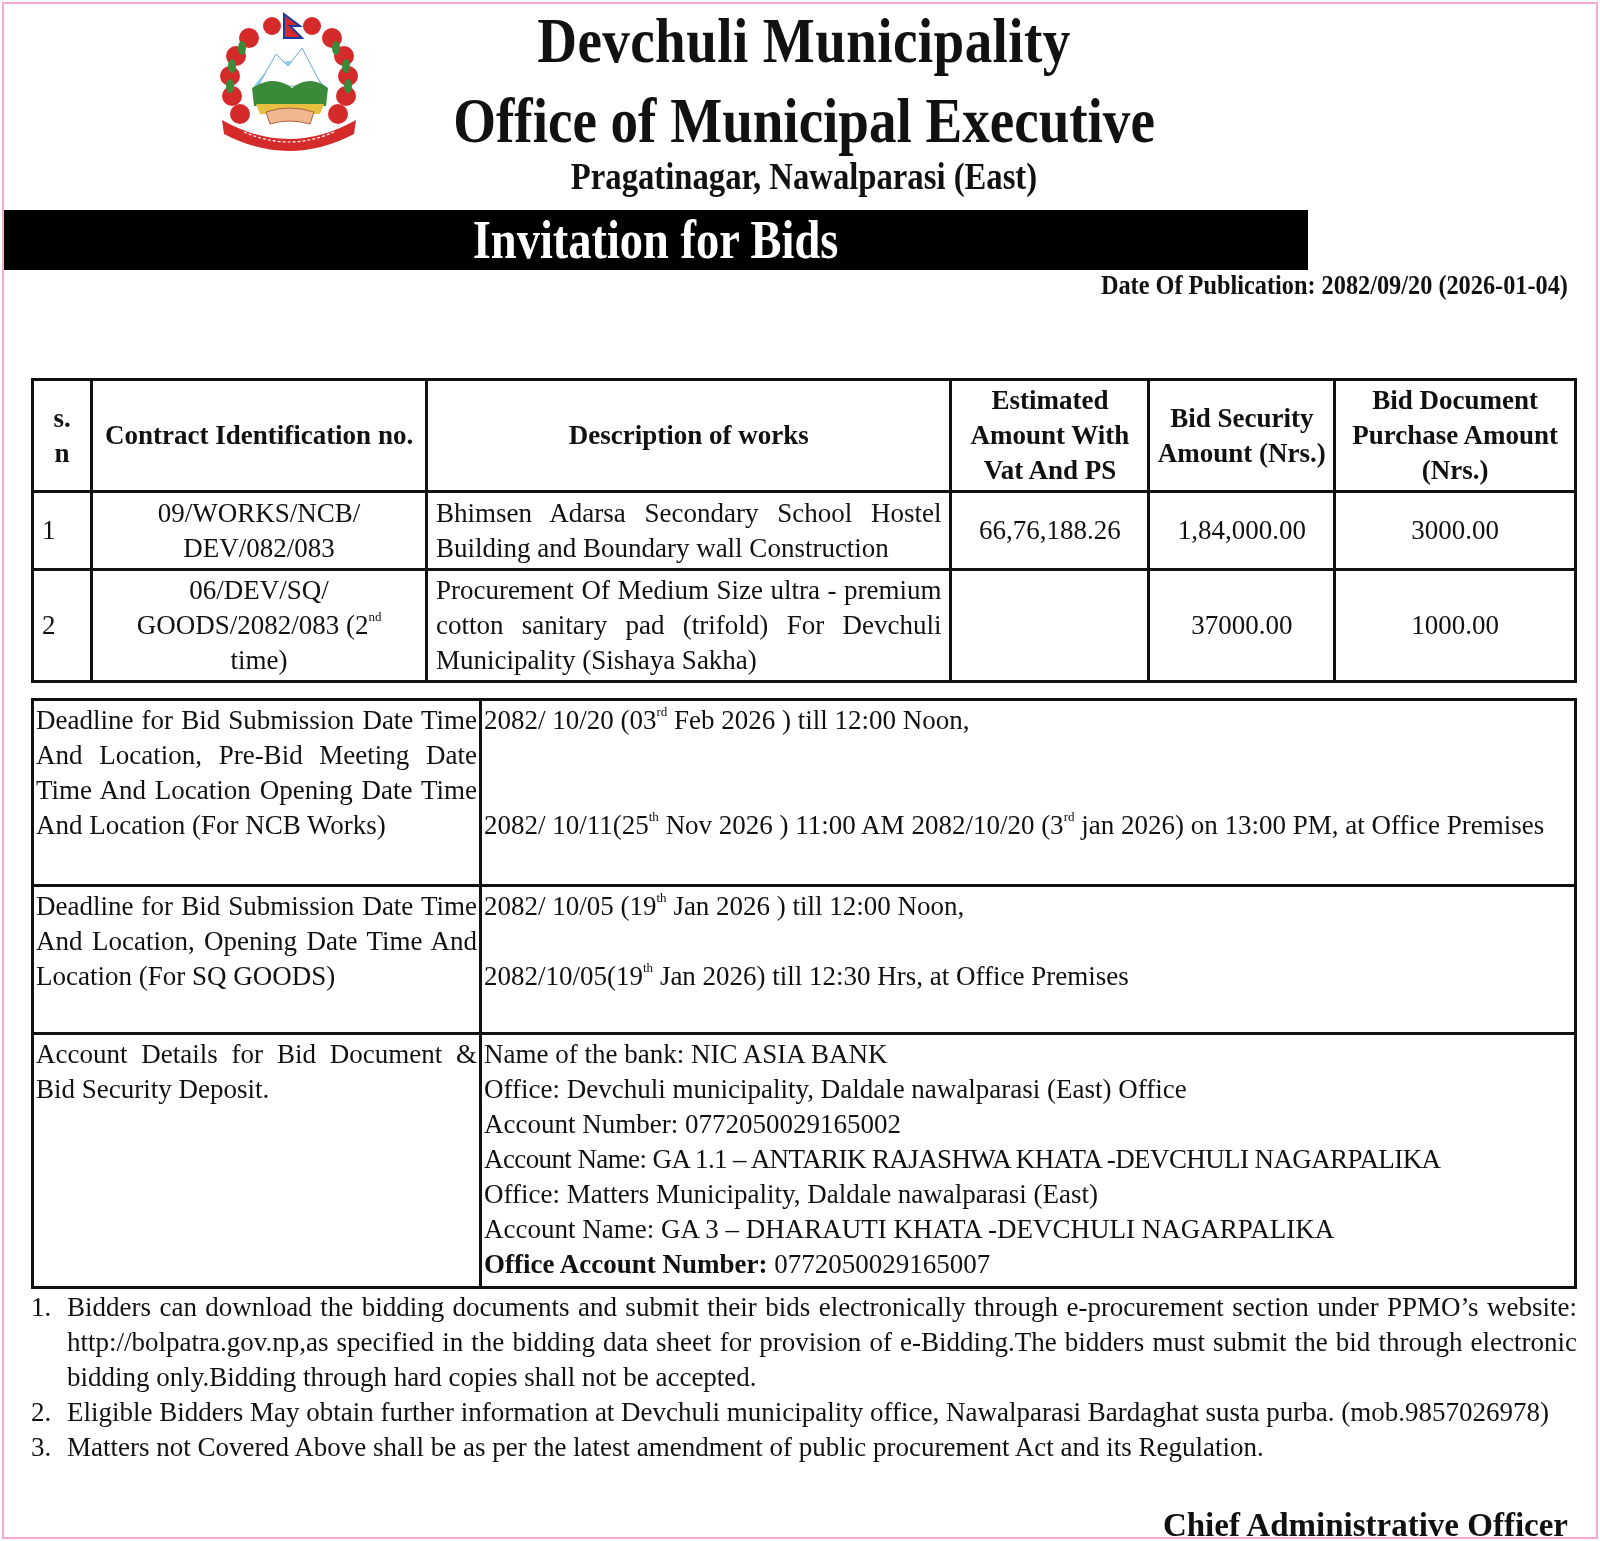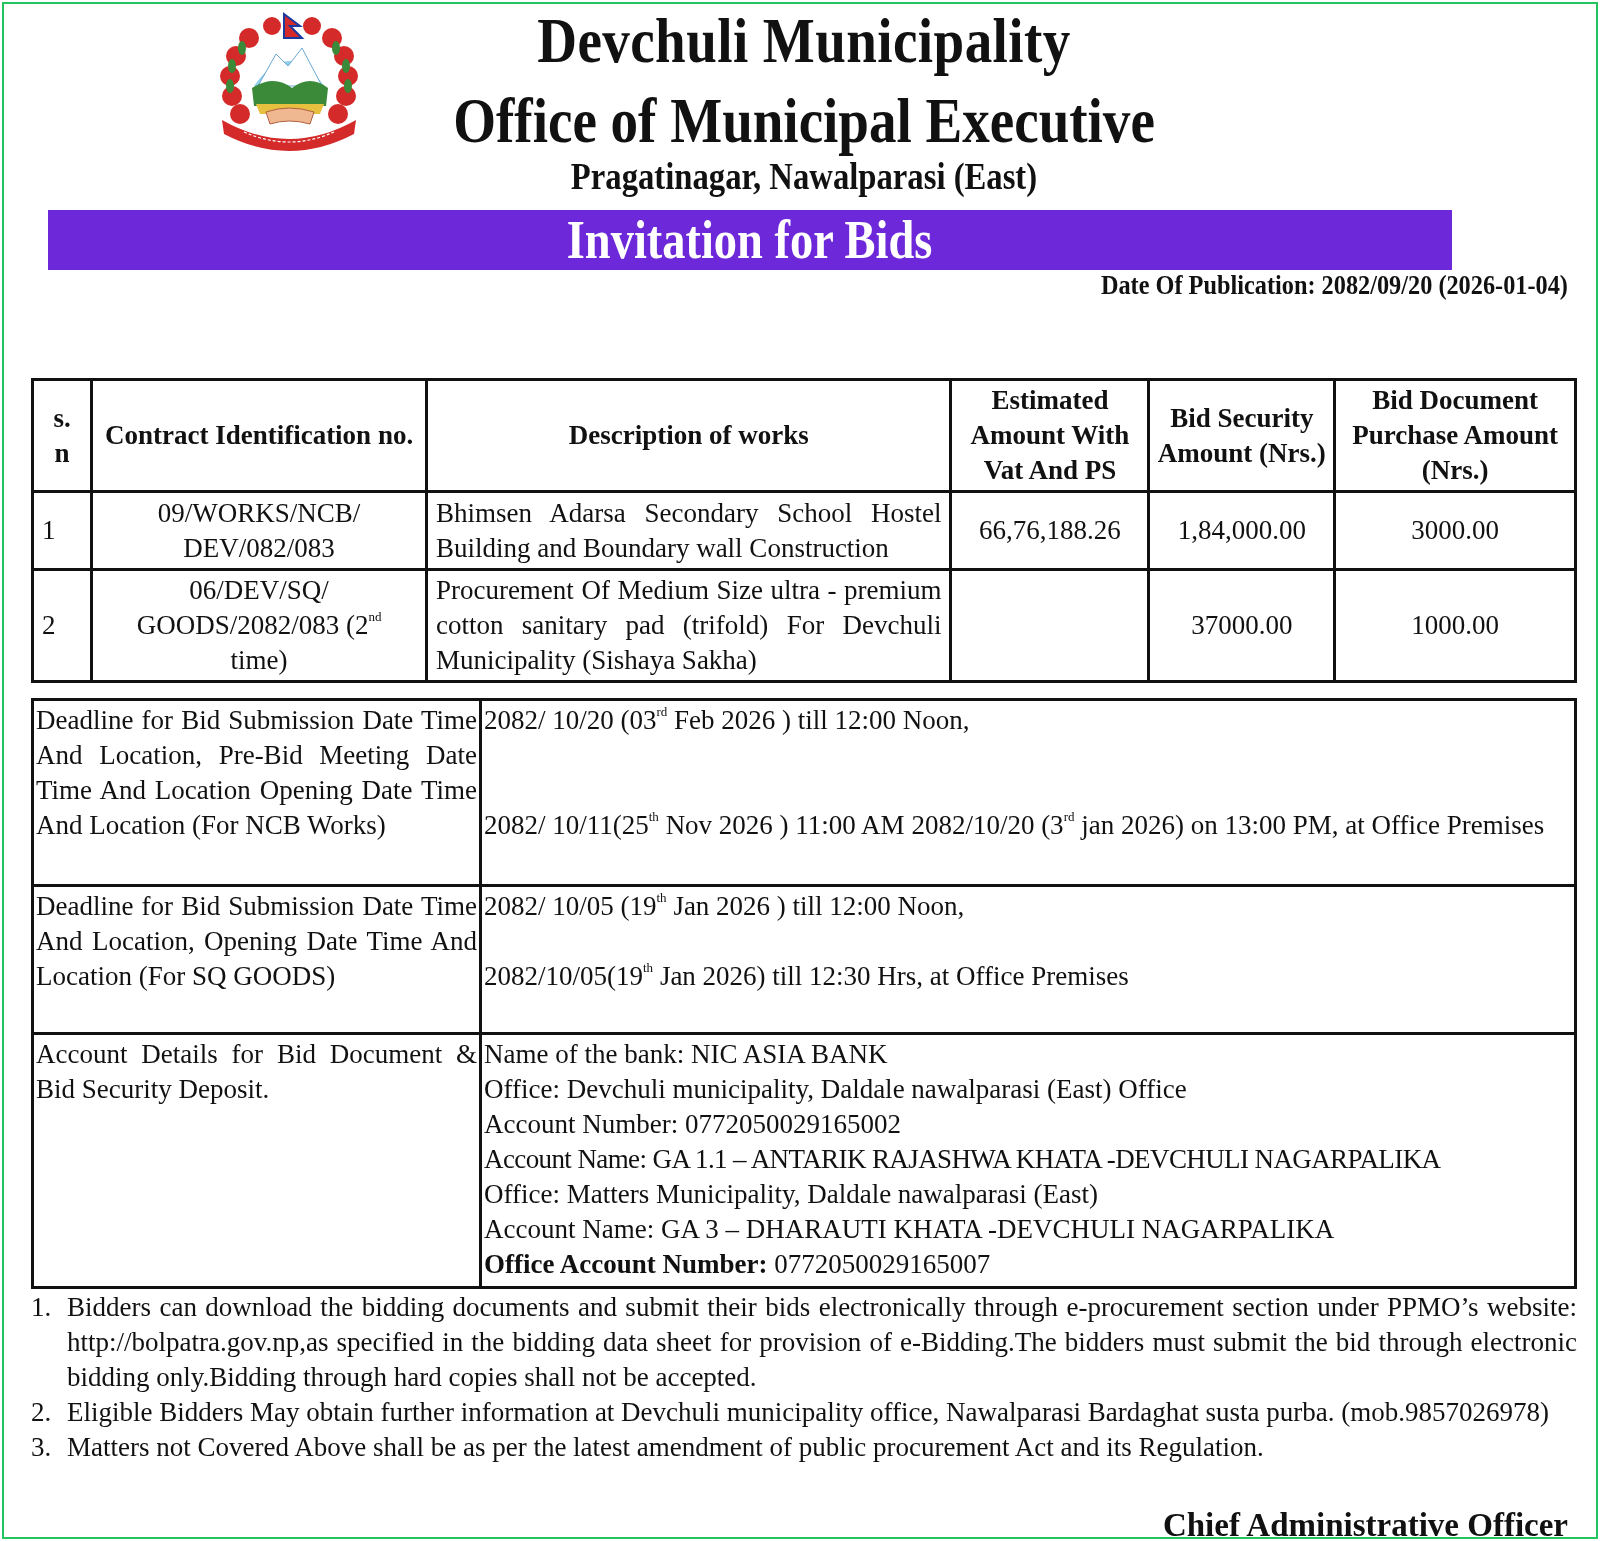--- a/index.html
+++ b/index.html
@@ -4,32 +4,32 @@
 <style>
   * { box-sizing: border-box; margin: 0; padding: 0; }
   html, body { background: #ffffff; }
   body {
     width: 1600px; height: 1541px; overflow: hidden;
     font-family: "Liberation Serif", "DejaVu Serif", serif;
     color: #111;
   }
   .page {
     position: absolute; left: 2px; top: 2px; width: 1596px; height: 1537px;
-    border: 2px solid #22c55e;
+    border: 2px solid #f9a8d4;
   }
   .header { position: relative; height: 204px; }
   .emblem { position: absolute; left: 210px; top: 4px; width: 150px; height: 145px; }
   .title1, .title2, .subtitle { position: absolute; left: 0; width: 1600px; text-align: center; font-weight: bold; transform: scaleX(0.86); transform-origin: 800px 0; }
   .title1 { top: 0px; font-size: 64px; letter-spacing: 0.5px; }
   .title2 { left: 0; top: 80px; font-size: 64px; }
   .subtitle { top: 150px; font-size: 38px; }
   .banner {
-    position: absolute; left: 0; top: 206px; width: 1404px; height: 60px;
-    background: #6d28d9; color: #fff; text-align: center;
-    font-weight: bold; font-size: 54px; line-height: 60px; margin-left: 44px;
+    position: absolute; left: 0; top: 206px; width: 1304px; height: 60px;
+    background: #000000; color: #fff; text-align: center;
+    font-weight: bold; font-size: 54px; line-height: 60px;
   }
   .banner span { display: inline-block; transform: scaleX(0.86); }
   .pubdate { position: absolute; right: 28px; top: 266px; font-size: 27px; font-weight: bold; }
   .pubdate span { display:inline-block; transform: scaleX(0.9); transform-origin: right; }
   .intro {
     position: absolute; left: 27px; top: 300px; width: 1545px;
     font-size: 27px; line-height: 36px; text-align: justify; letter-spacing: -0.2px;
   }
   table { border-collapse: collapse; position: absolute; }
   td, th { border: 3px solid #111; font-size: 27px; line-height: 35px; vertical-align: middle; }

